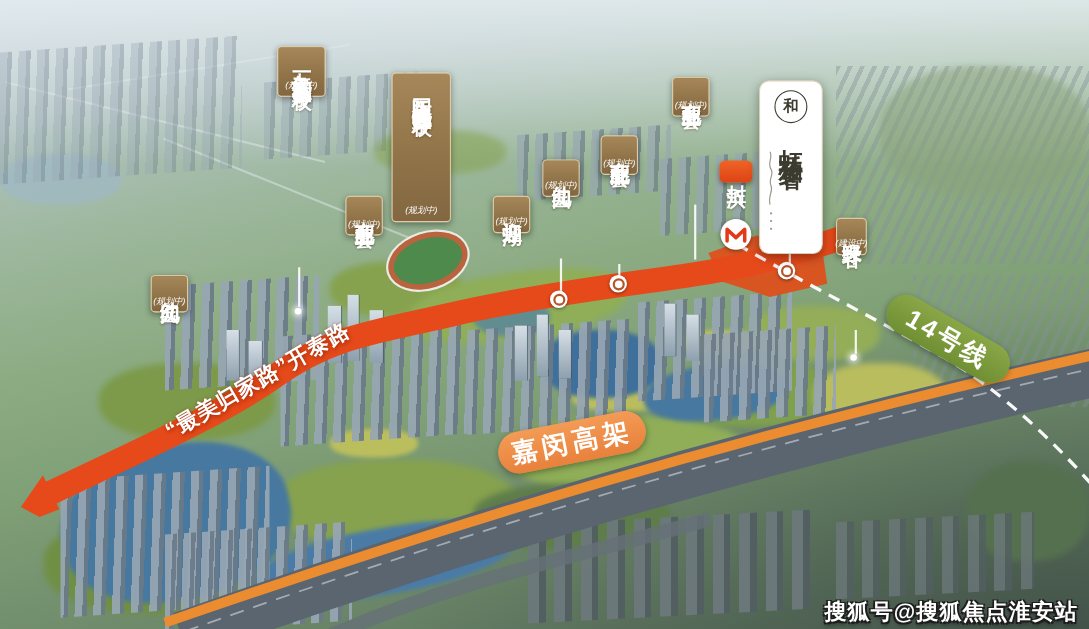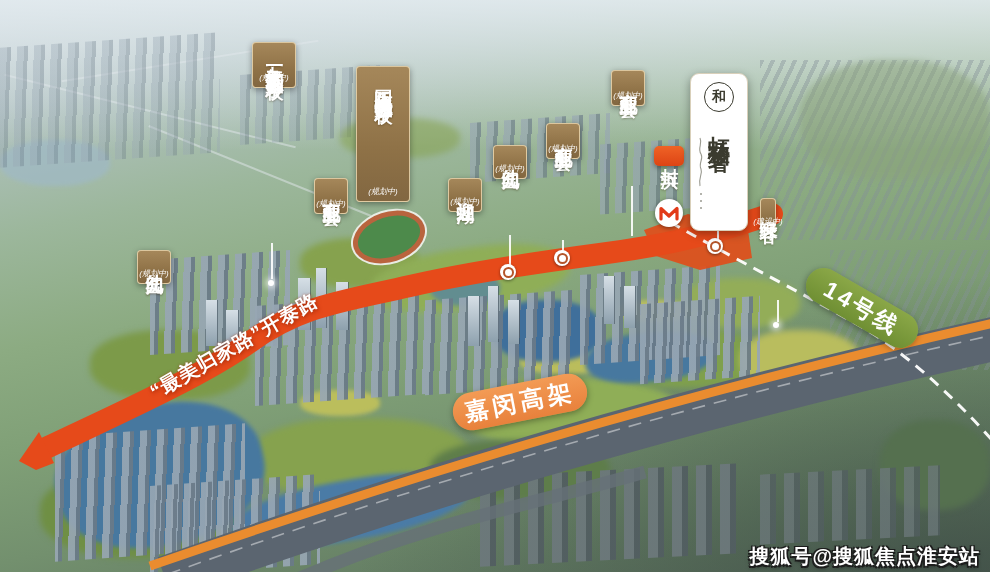--- a/index.html
+++ b/index.html
@@ -183,21 +183,21 @@
   <span class="v-sub">(规划中)</span>
 </div>
 <div class="gold-label" style="left:546px;top:123px;width:34px;">
   <span class="v-text">商业配套</span>
   <span class="v-sub">(规划中)</span>
 </div>
 <div class="gold-label" style="left:611px;top:70px;width:34px;">
   <span class="v-text">商业配套</span>
   <span class="v-sub">(规划中)</span>
 </div>
-<div class="gold-label" style="left:760px;top:198px;width:16px;">
+<div class="gold-label" style="left:760px;top:198px;width:28px;">
   <span class="v-text">绿野谷</span>
   <span class="v-sub">(建设中)</span>
 </div>
 
 <div class="station-label">
   <span class="v-text">封浜</span>
 </div>
 <div class="metro-circle">
   <svg width="28" height="28" viewBox="0 0 28 28" style="position:static;">
     <circle cx="14" cy="14" r="13" fill="#ffffff"></circle>

